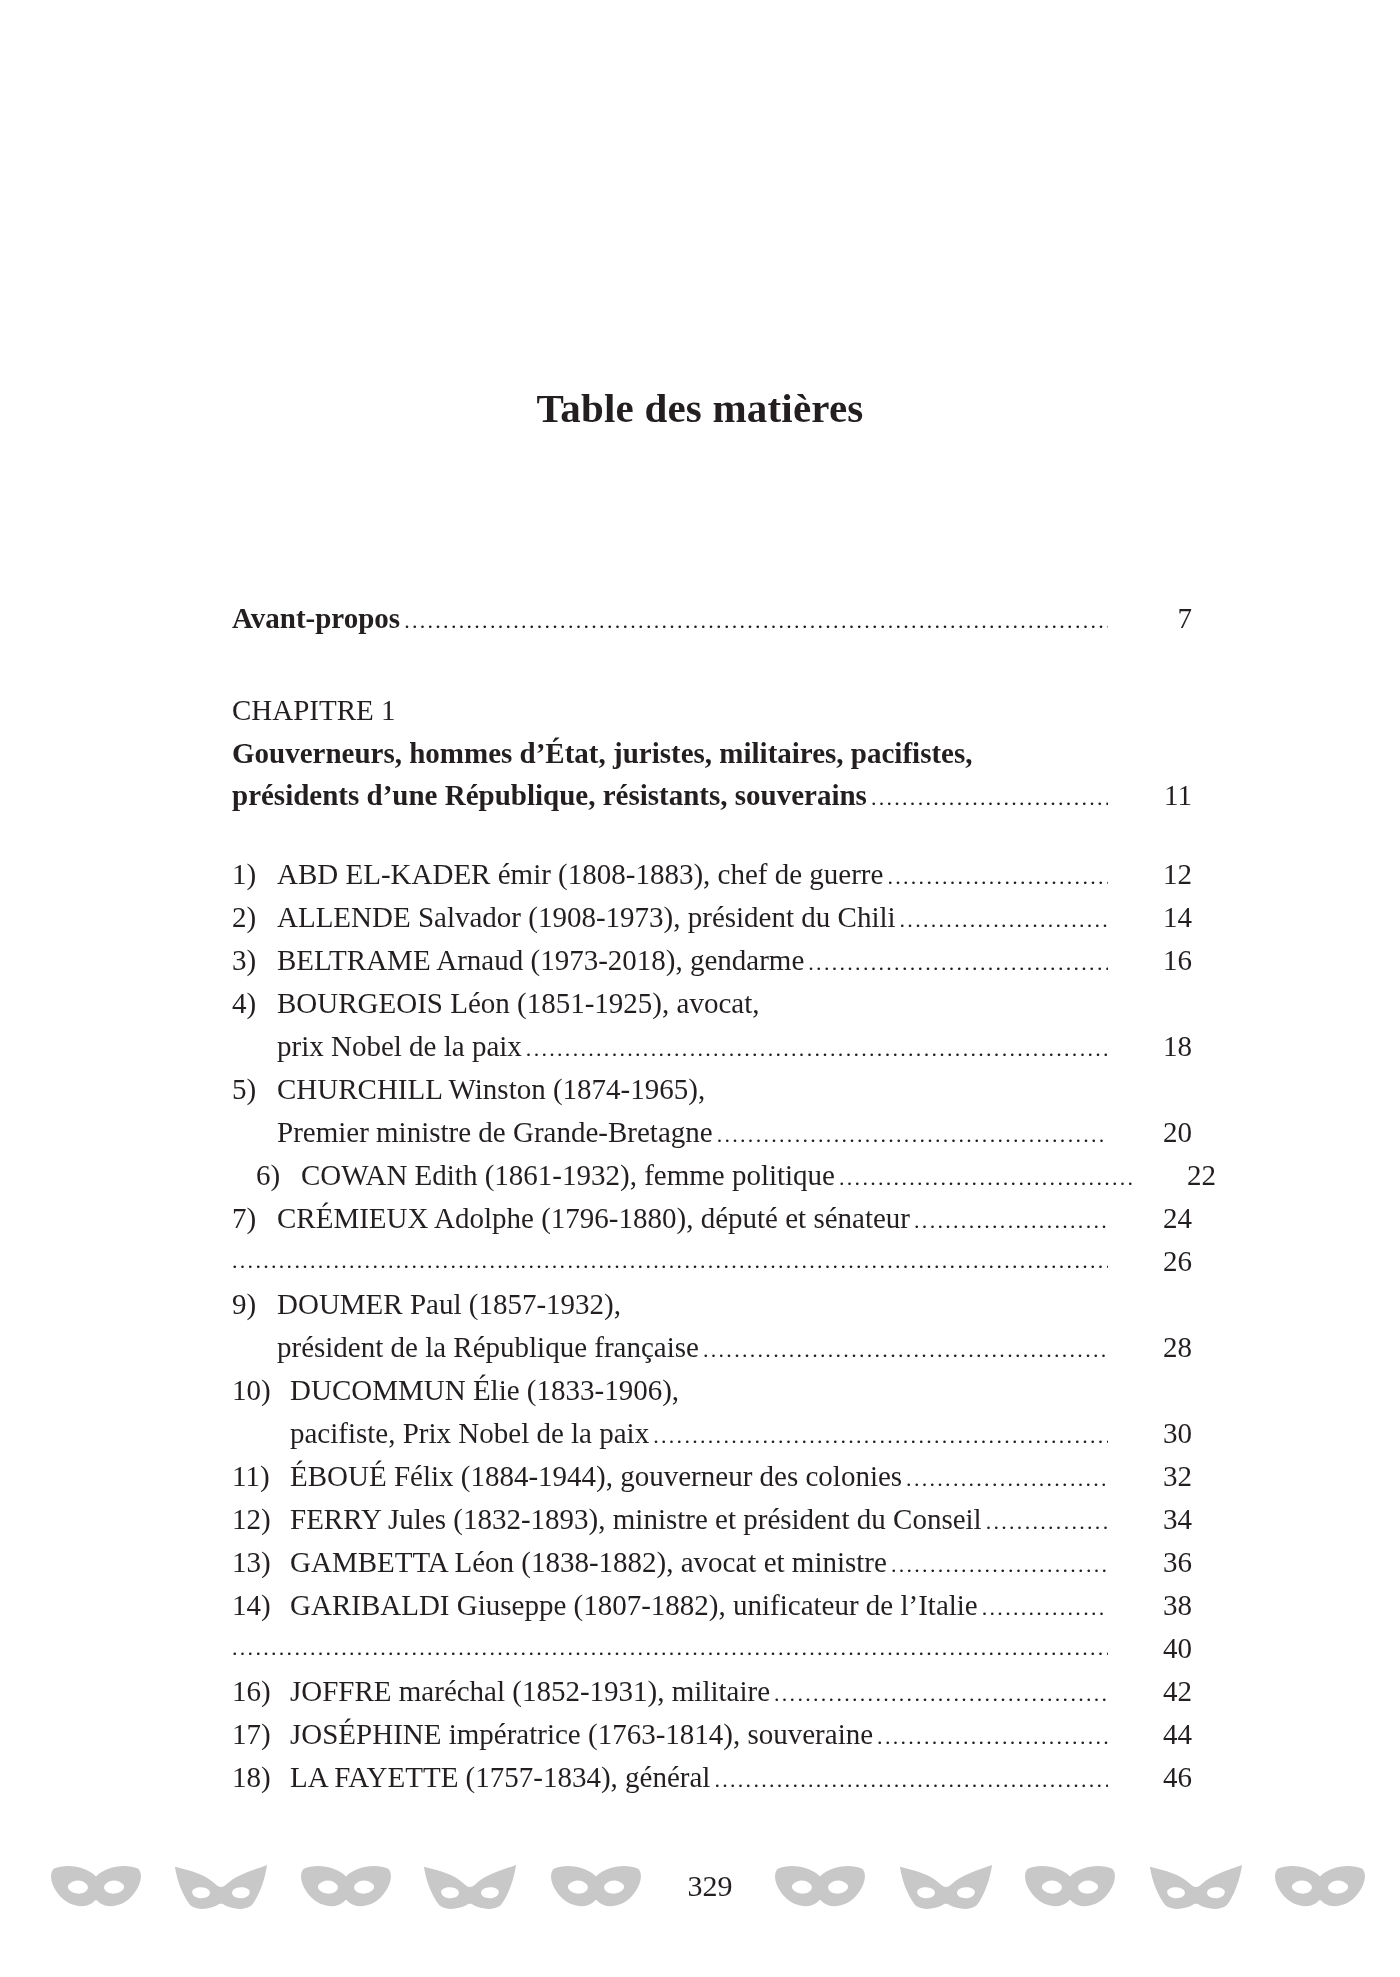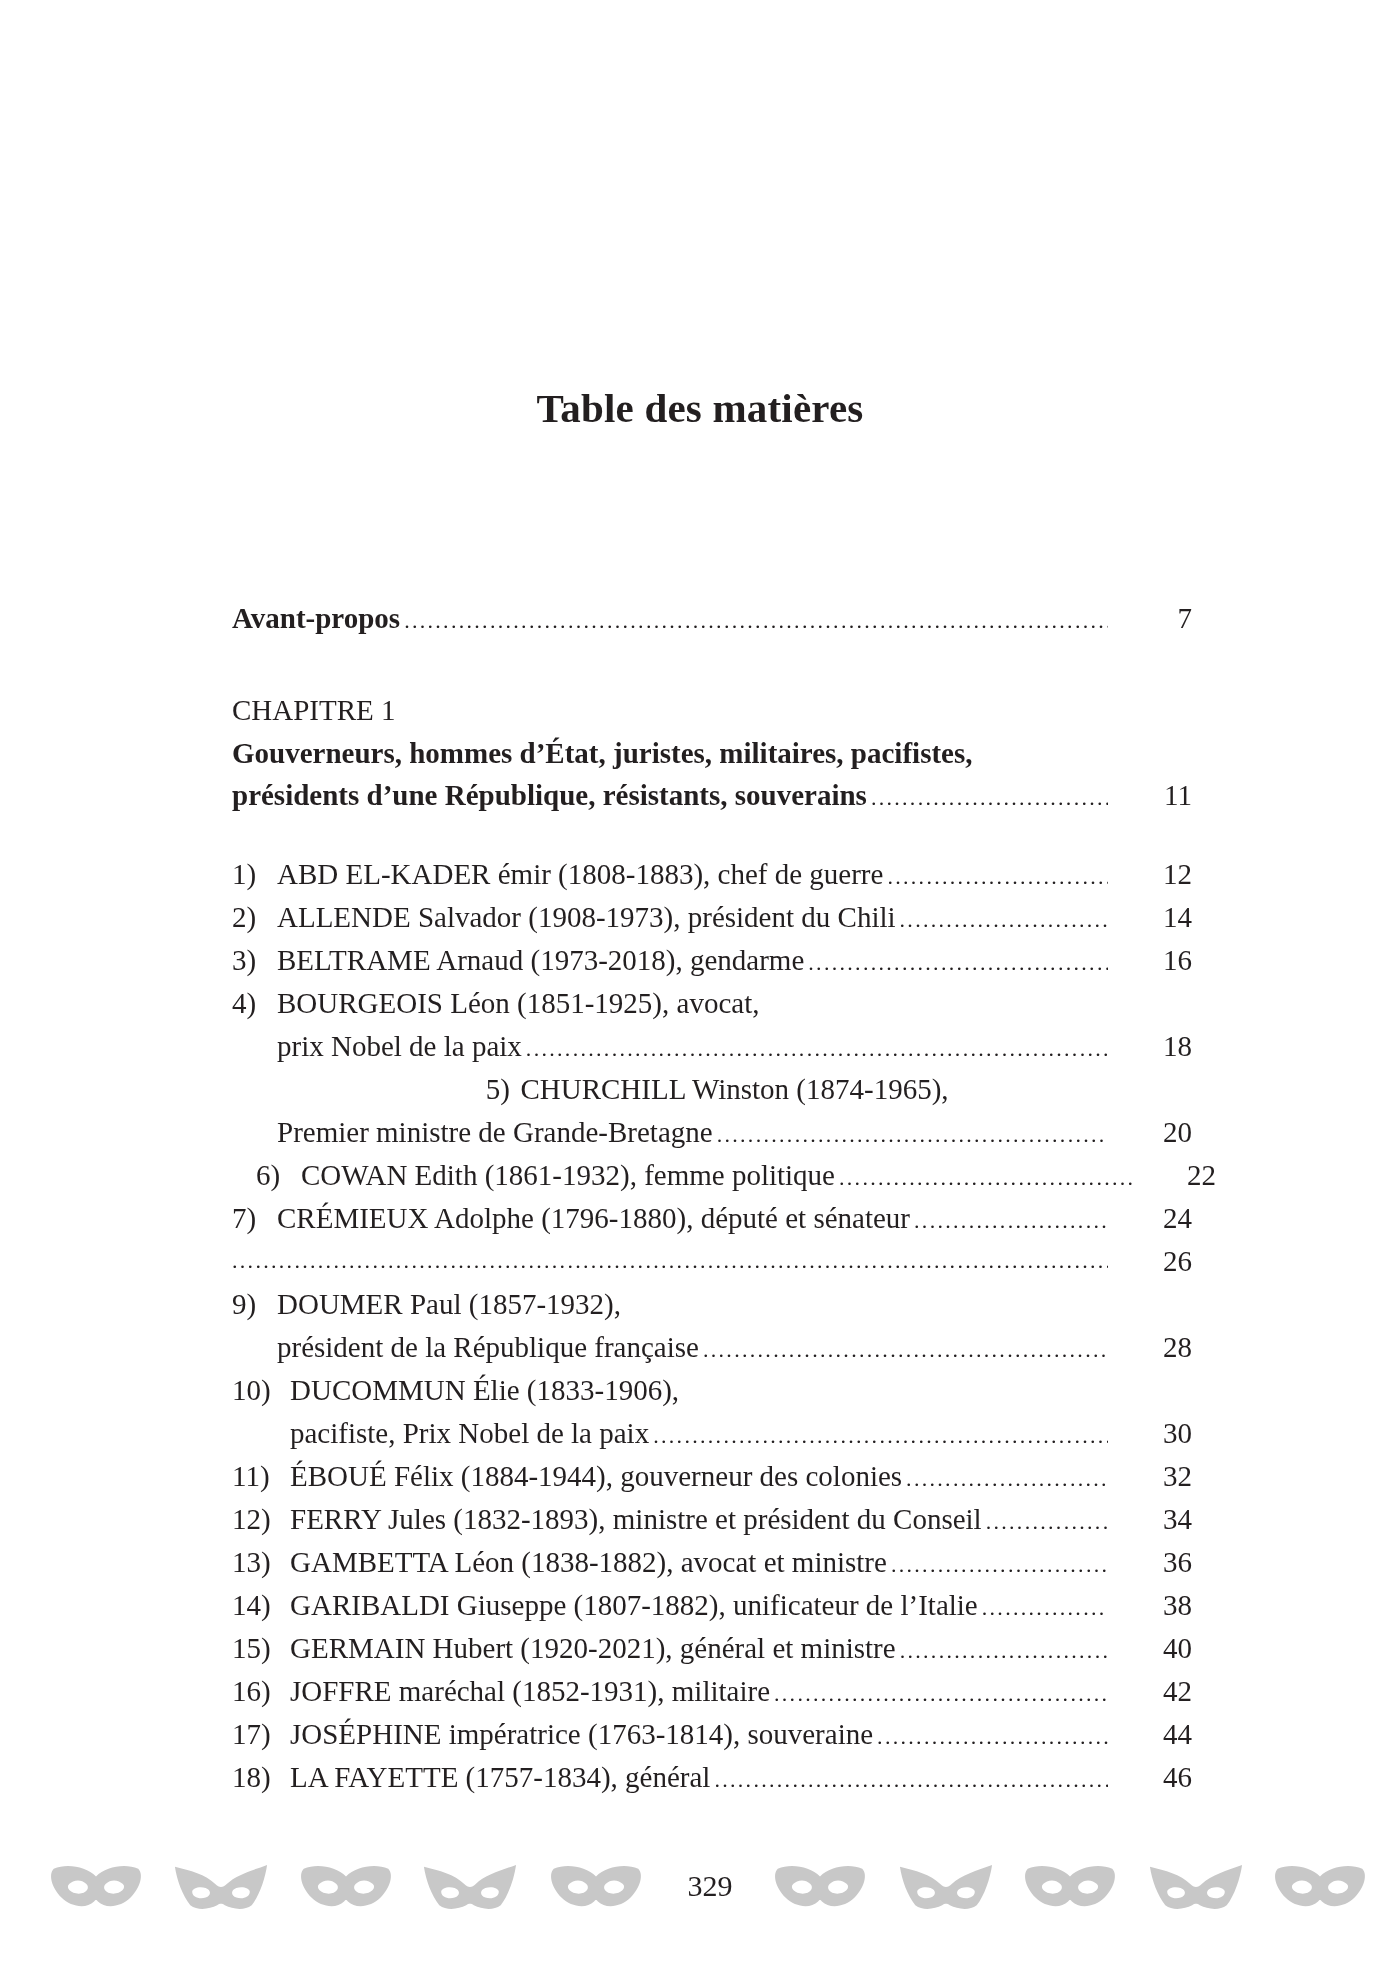--- a/index.html
+++ b/index.html
@@ -95,21 +95,21 @@
         <span class="page">16</span>
       </div>
       <div class="row" style="top: 983px;"><span class="num" style="width:45px">4)</span><span>BOURGEOIS Léon (1851-1925), avocat,</span></div>
       <div class="row" style="top: 1026px;">
         <div class="entry" style="padding-left:45px; box-sizing:border-box;">
           <span class="text">prix Nobel de la paix</span>
           <span class="leader">........................................................................................................................................................................................................</span>
         </div>
         <span class="page">18</span>
       </div>
-      <div class="row" style="top: 1069px; text-align: center;"><span class="num" style="width:45px">5)</span><span>CHURCHILL Winston (1874-1965),</span></div>
+      <div class="row" style="top: 1069px;"><span class="num" style="width:45px">5)</span><span>CHURCHILL Winston (1874-1965),</span></div>
       <div class="row" style="top: 1112px;">
         <div class="entry" style="padding-left:45px; box-sizing:border-box;">
           <span class="text">Premier ministre de Grande-Bretagne</span>
           <span class="leader">........................................................................................................................................................................................................</span>
         </div>
         <span class="page">20</span>
       </div>
       <div class="row" style="top: 1155px; margin-left: 24px;">
         <div class="entry">
           <span class="text"><span class="num" style="width:45px">6)</span><span>COWAN Edith (1861-1932), femme politique</span></span>
@@ -169,21 +169,20 @@
       </div>
       <div class="row" style="top: 1585px;">
         <div class="entry">
           <span class="text"><span class="num" style="width:58px">14)</span><span>GARIBALDI Giuseppe (1807-1882), unificateur de l’Italie</span></span>
           <span class="leader">........................................................................................................................................................................................................</span>
         </div>
         <span class="page">38</span>
       </div>
       <div class="row" style="top: 1628px;">
         <div class="entry">
-          <span class="text"><span class="num" style="width:58px">15)</span><span>GERMAIN Hubert (1920-2021), général et ministre</span></span>
           <span class="leader">........................................................................................................................................................................................................</span>
         </div>
         <span class="page">40</span>
       </div>
       <div class="row" style="top: 1671px;">
         <div class="entry">
           <span class="text"><span class="num" style="width:58px">16)</span><span>JOFFRE maréchal (1852-1931), militaire</span></span>
           <span class="leader">........................................................................................................................................................................................................</span>
         </div>
         <span class="page">42</span>

